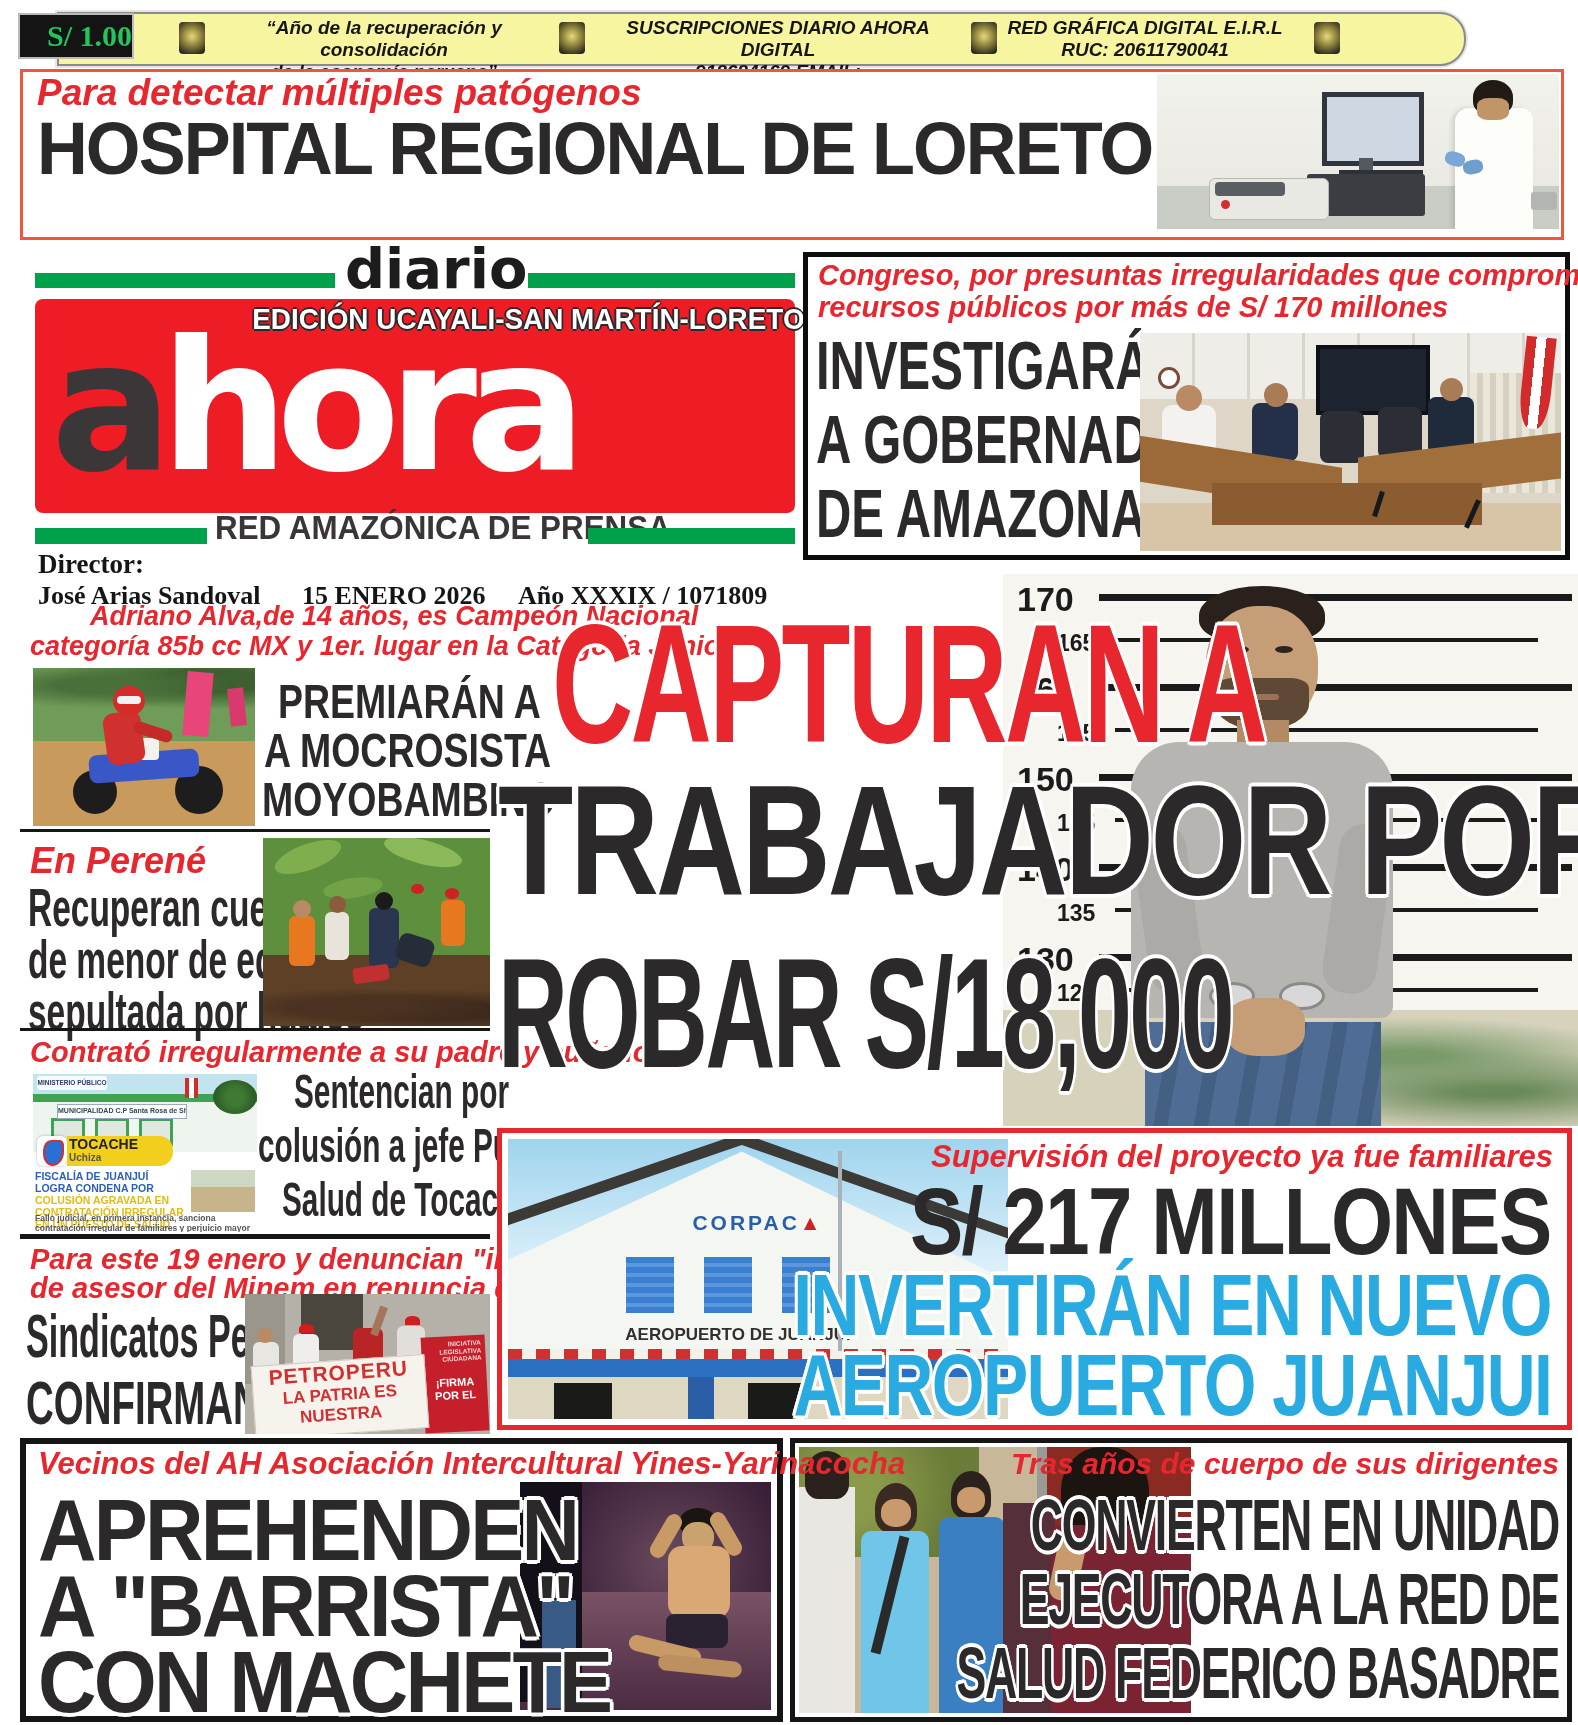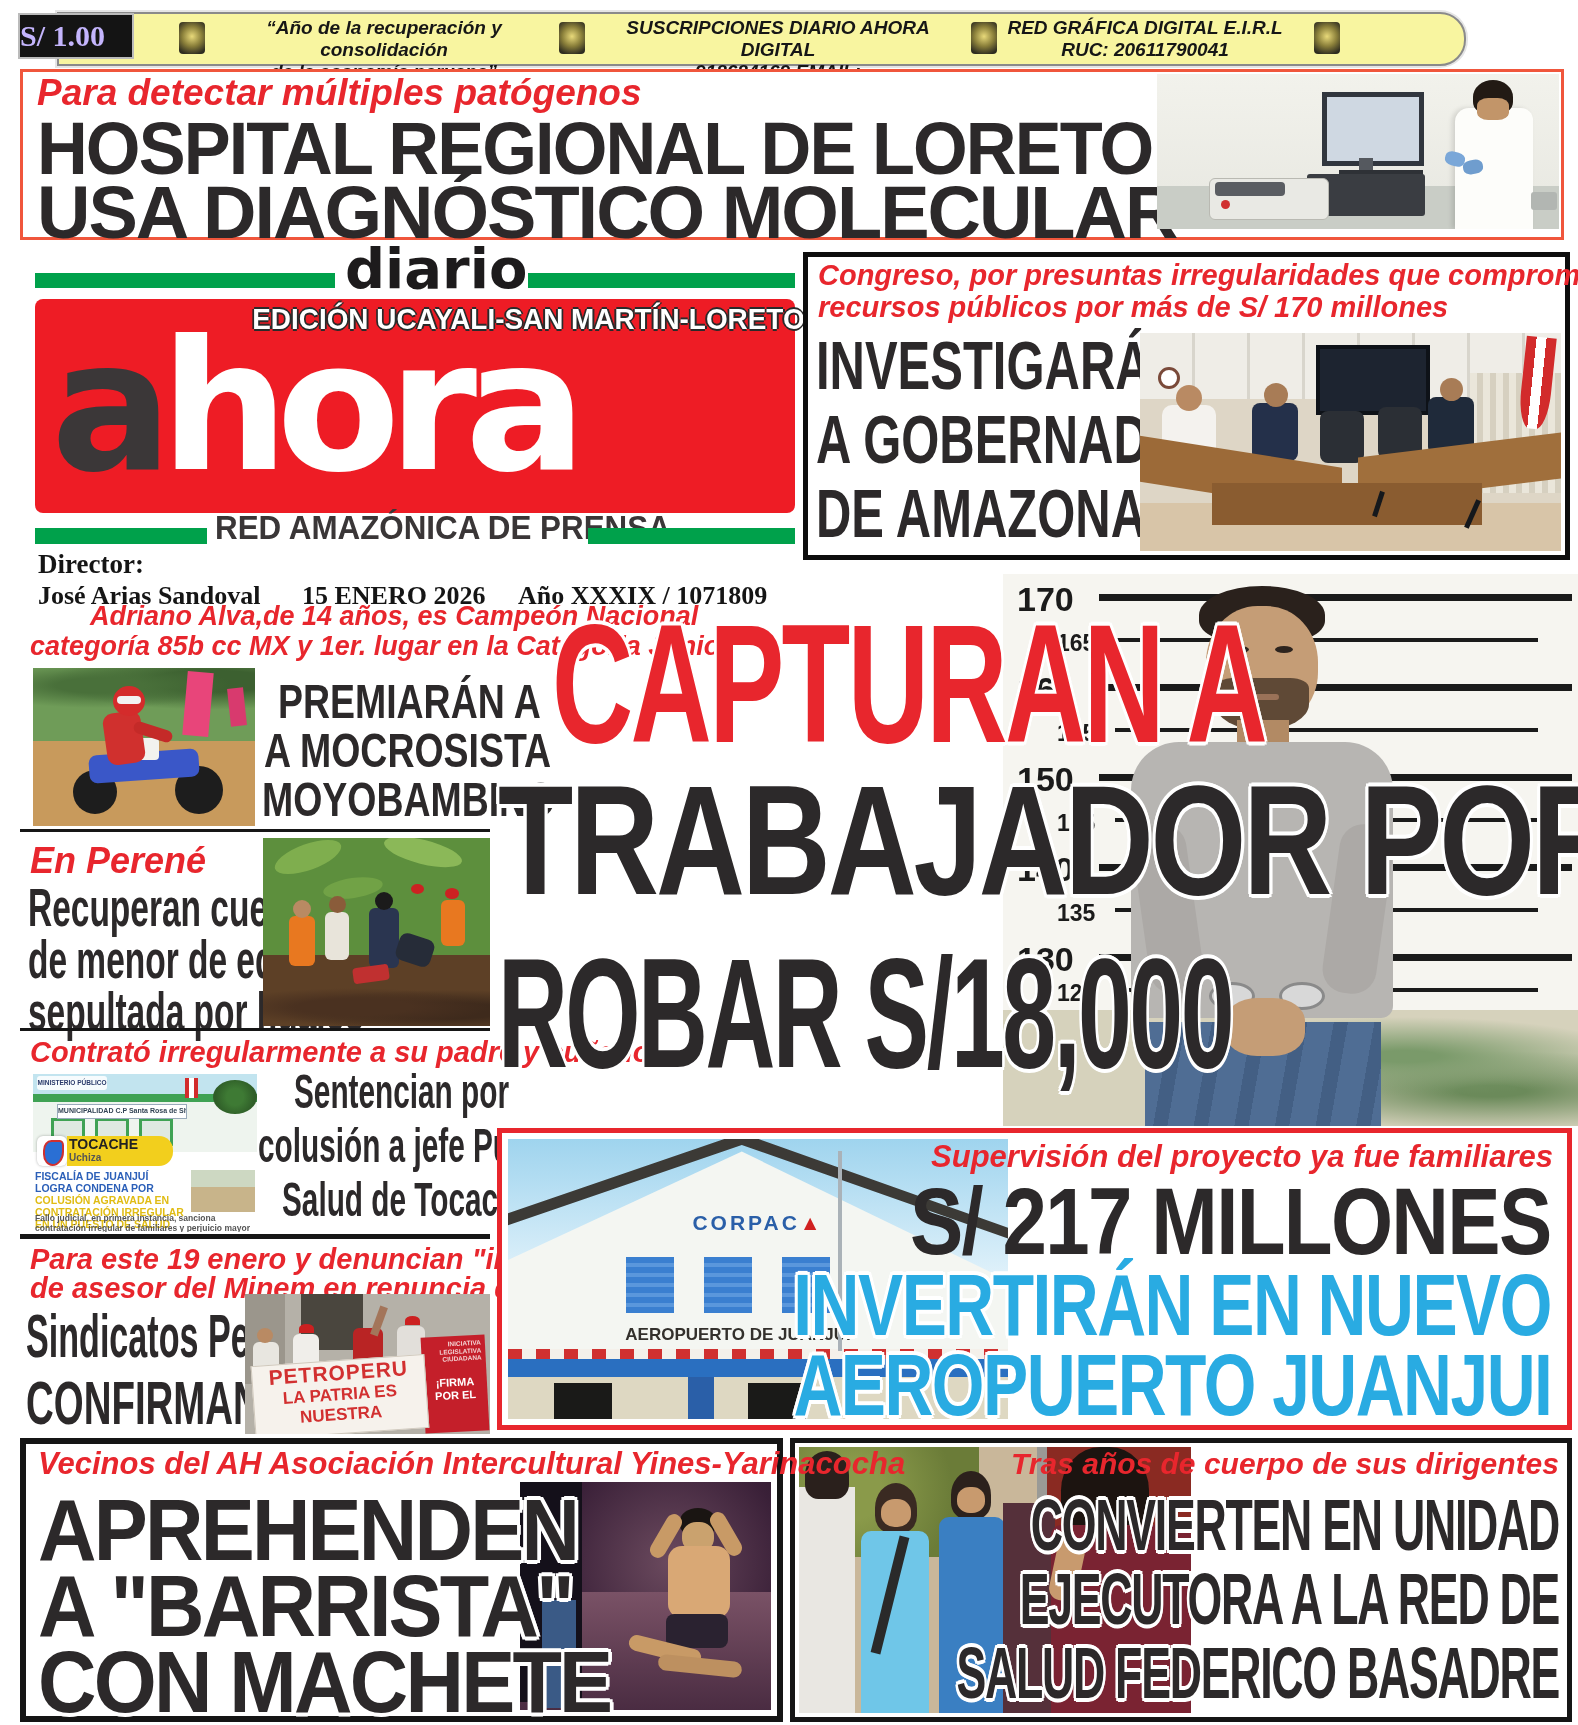--- a/index.html
+++ b/index.html
@@ -37,28 +37,27 @@
       <div>SUSCRIPCIONES DIARIO AHORA DIGITAL</div>
       <div>918684169 EMAIL: redgraficadigital@hotmail.com</div>
     </div>
     <span class="bullet" style="left:912px;top:8px"></span>
     <div class="abs" style="left:946px;top:3px;width:280px;text-align:center;font-style:italic;font-weight:bold;font-size:19px;line-height:22px;color:#161616">
       <div>RED GRÁFICA DIGITAL E.I.R.L</div>
       <div>RUC: 20611790041</div>
     </div>
     <span class="bullet" style="left:1255px;top:8px"></span>
   </div>
-  <div class="abs serif" style="left:20px;top:15px;width:112px;height:42px;background:#141414;color:#c4b5fd;font-weight:bold;font-size:30px;line-height:42px;text-align:left;box-shadow:0 0 0 2px #bbb">
+  <div class="abs serif" style="left:20px;top:15px;width:112px;height:42px;background:#141414;color:#22c55e;font-weight:bold;font-size:30px;line-height:42px;text-align:right;box-shadow:0 0 0 2px #bbb">
     <span>S/ 1.00</span>
   </div>
 
   <div class="abs" style="left:20px;top:69px;width:1538px;height:165px;border:3px solid #f0563c;background:#fff">
     <div class="abs kick" style="left:14px;top:0px;font-size:37px">Para detectar múltiples patógenos</div>
     <div class="abs cond" style="left:14px;top:40px;font-size:74px;transform:scaleX(.95);letter-spacing:-2px">HOSPITAL REGIONAL DE LORETO</div>
-    <div class="abs cond" style="left:14px;top:104px;font-size:74px;transform:scaleX(1);letter-spacing:-2px">USA DIAGNÓSTICO MOLECULAR</div>
 
     <div class="photo" style="right:2px;top:2px;width:402px;height:155px;background:linear-gradient(#f2f2ec,#e7e7e0)">
       <div class="s" style="left:0;top:112px;width:402px;height:43px;background:#c9cdc6"></div>
       <div class="s" style="left:165px;top:18px;width:92px;height:64px;background:#cfd8e2;border:5px solid #31363e"></div>
       <div class="s" style="left:202px;top:84px;width:14px;height:12px;background:#55595f"></div>
       <div class="s" style="left:182px;top:96px;width:84px;height:9px;background:#2e3136"></div>
       <div class="s" style="left:150px;top:100px;width:118px;height:42px;background:#3a3d42;border-radius:3px"></div>
       <div class="s" style="left:52px;top:104px;width:118px;height:40px;background:#e9e9e4;border-radius:6px;border:1px solid #b9b9b2"></div>
       <div class="s" style="left:58px;top:108px;width:70px;height:14px;background:#5a5d62;border-radius:4px"></div>
       <div class="s" style="left:64px;top:126px;width:9px;height:9px;background:#d03030;border-radius:50%"></div>

